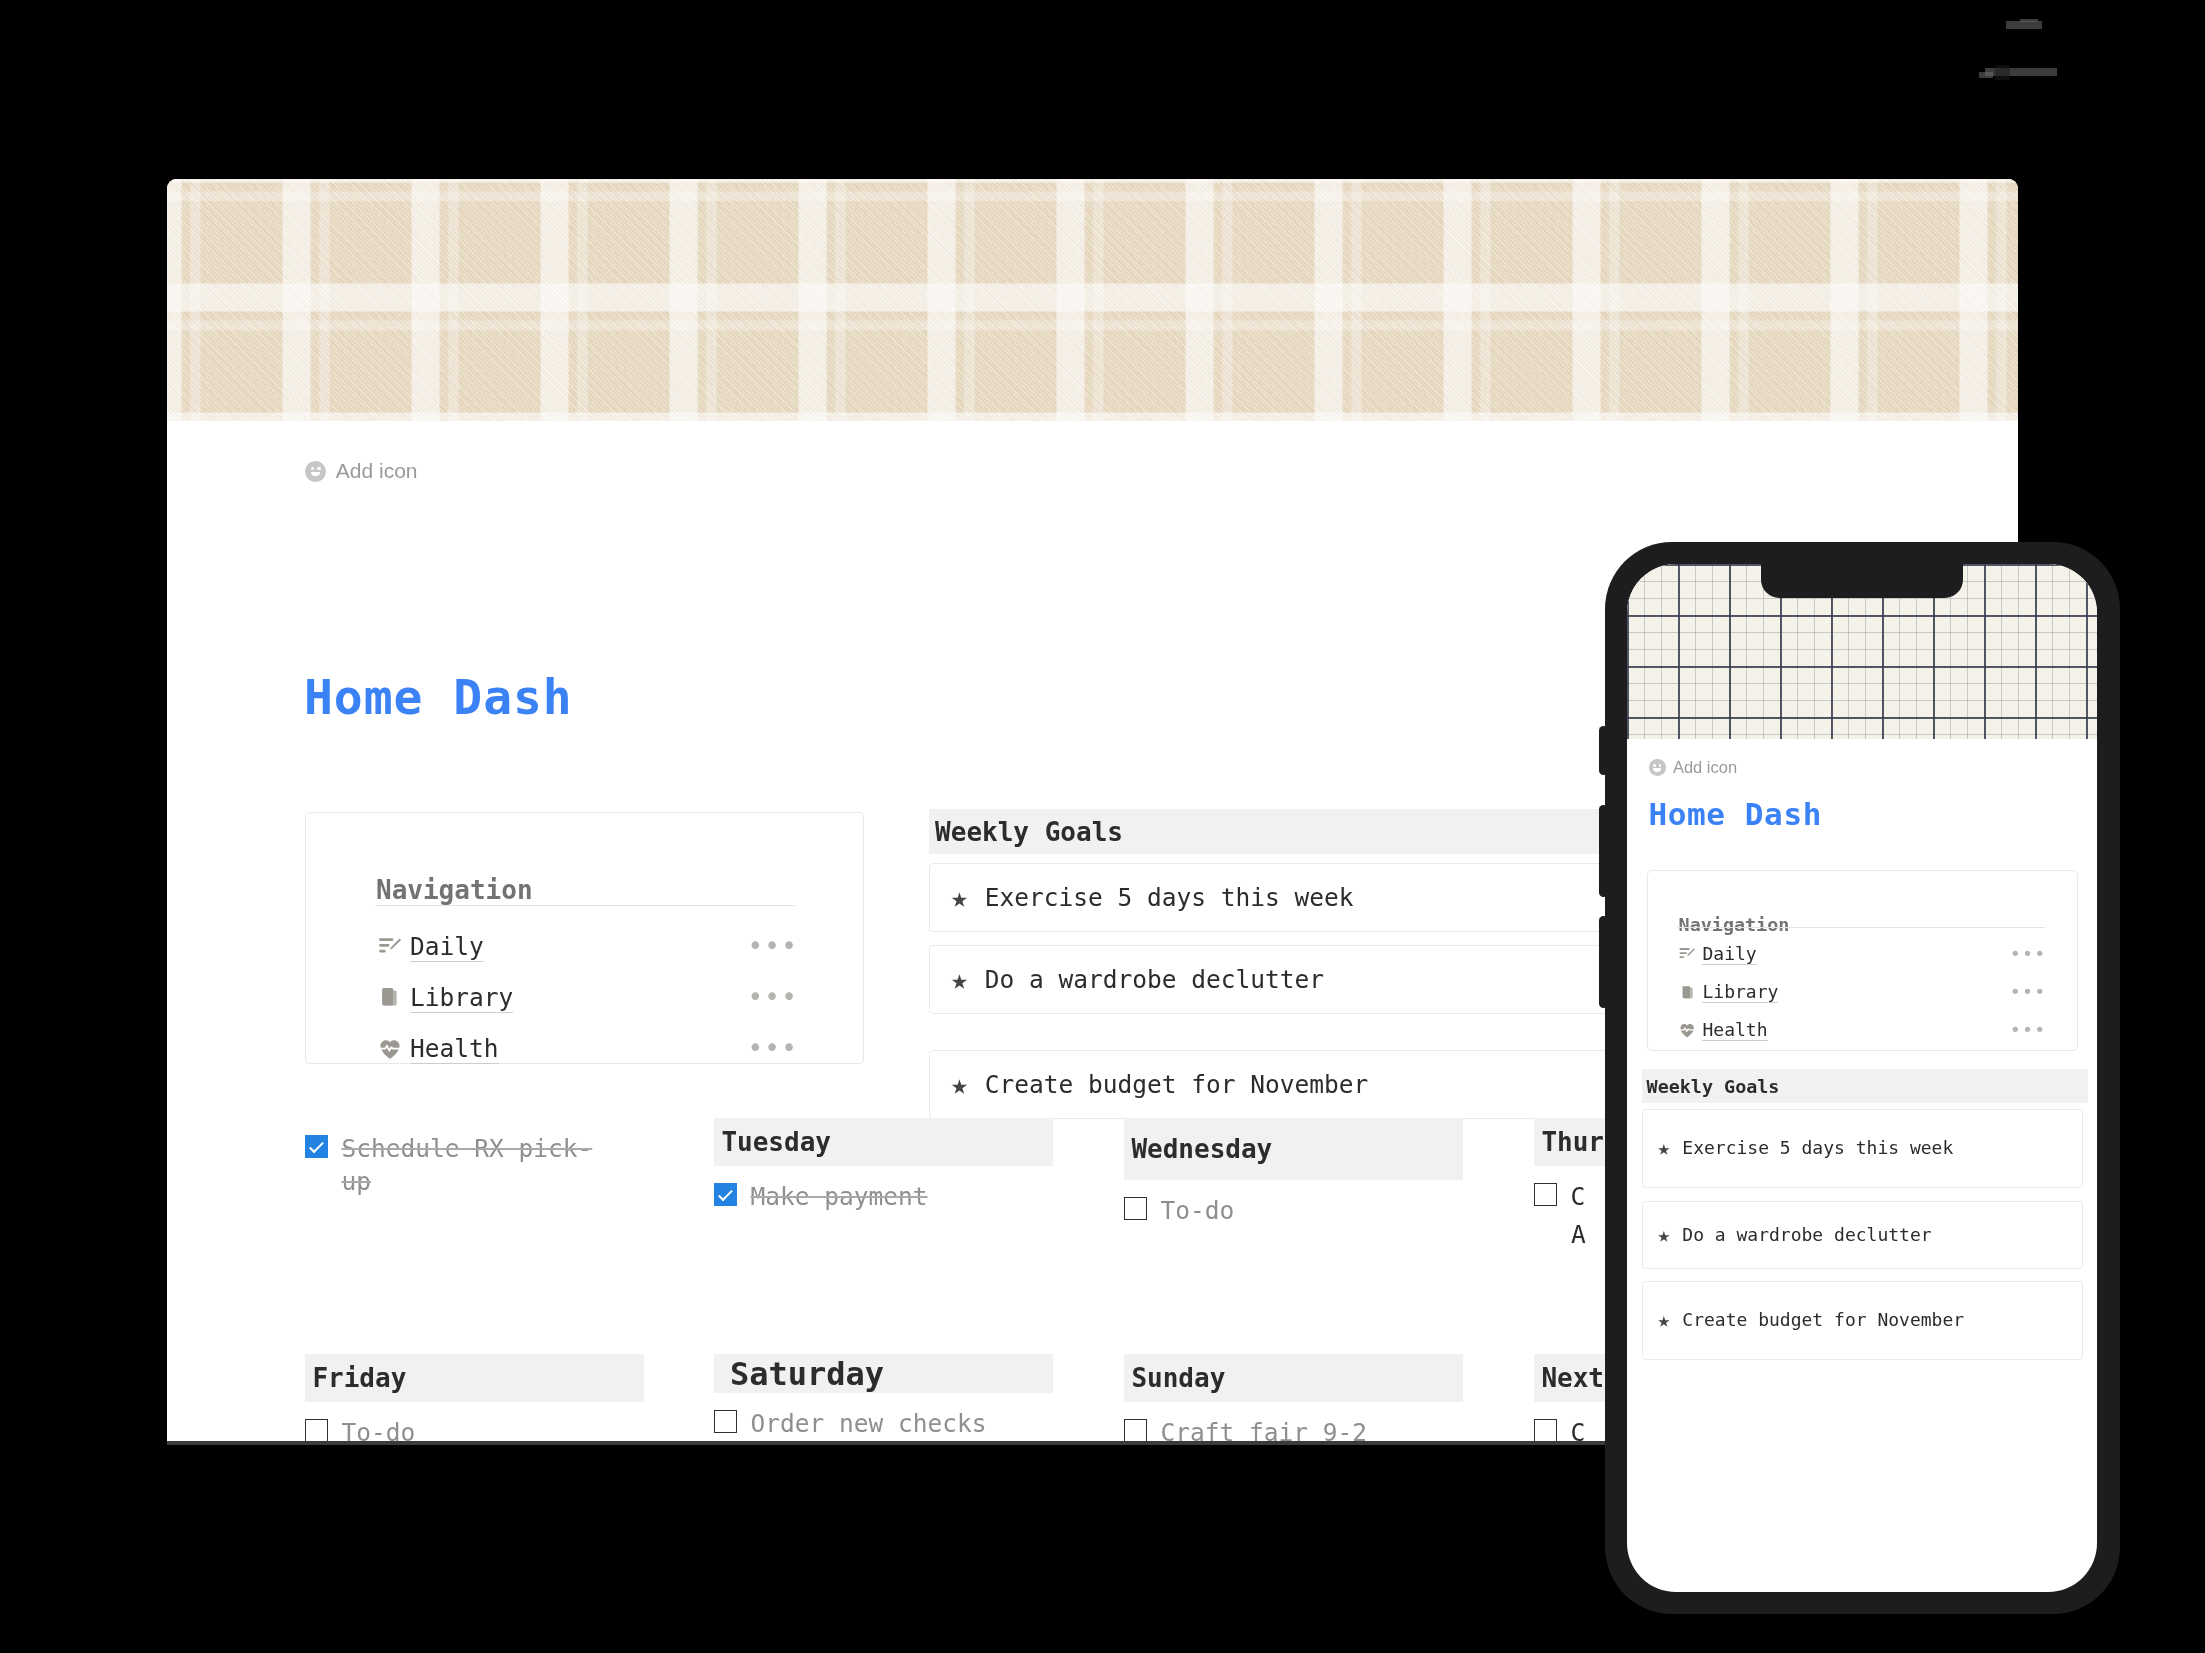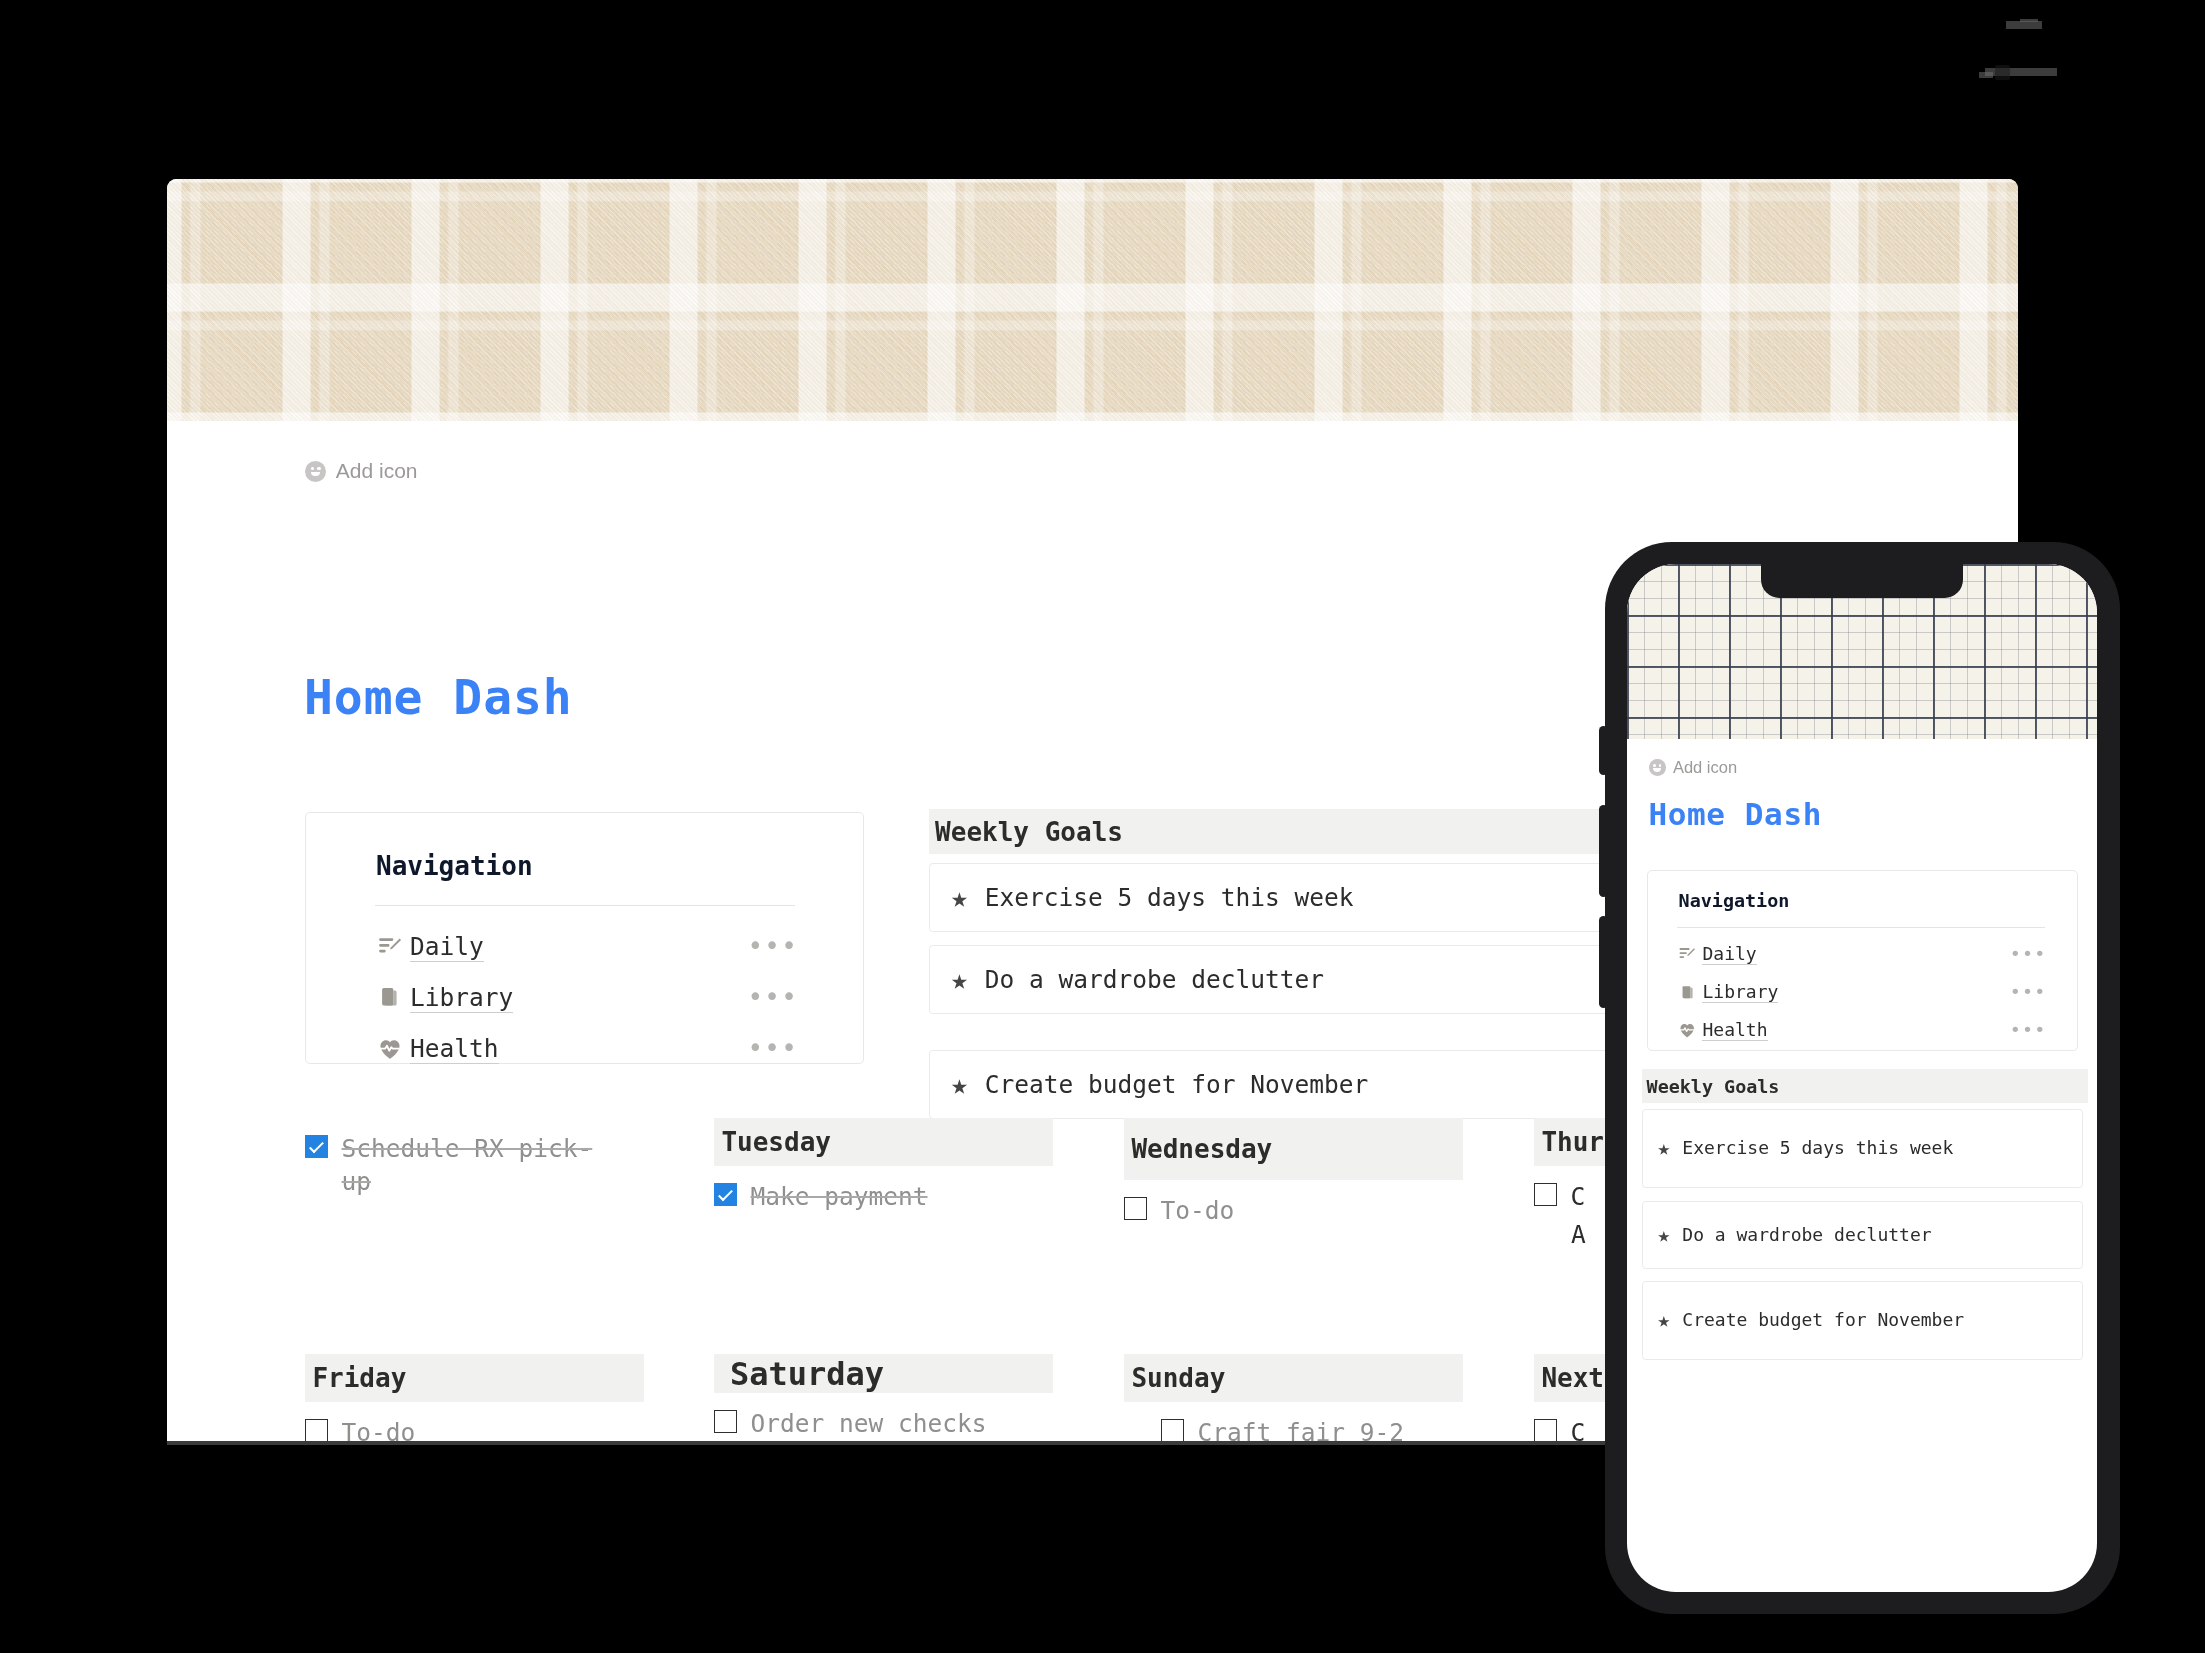--- a/index.html
+++ b/index.html
@@ -39,21 +39,21 @@
   .face{width:21px;height:21px;border-radius:50%;background:#c7c6c4;position:relative;flex:none;}
   .face i{position:absolute;background:#fff;border-radius:50%;}
   .face i.e1{width:3.1px;height:3.7px;left:5.5px;top:6.1px;}
   .face i.e2{width:3.1px;height:3.7px;right:5.5px;top:6.1px;}
   .face i.m{width:9.8px;height:4.9px;left:5.5px;top:11px;border-radius:0 0 5.5px 5.5px;}
 
   .pagetitle{font-family:"DejaVu Sans Mono",monospace;font-weight:700;color:#3b82f6;letter-spacing:.02em;}
 
   
   .card{background:#fff;border:1.2px solid #e8e8e6;border-radius:4.9px;}
-  .card-h{font-family:"DejaVu Sans Mono",monospace;font-weight:700;color:#0f172a;}
+  .card-h{font-family:"DejaVu Sans Mono",monospace;font-weight:700;color:#737373;margin-top:24px;}
   .card-rule{height:1.2px;background:#e4e4e2;}
 
   .navrow{display:flex;align-items:center;}
   .navrow .ico{flex:none;display:flex;align-items:center;justify-content:center;}
   .navlabel{font-family:"DejaVu Sans Mono",monospace;color:#2c2c2b;border-bottom:1.2px solid #cfcecb;}
   .dots{margin-left:auto;color:#b5b4b1;letter-spacing:1.2px;line-height:.4;}
 
   .sec-h{background:#f1f1ef;font-family:"DejaVu Sans Mono",monospace;font-weight:700;color:#2c2c2b;display:flex;align-items:center;}
   .goal{background:#fff;border:1.2px solid #eaeae8;border-radius:3.7px;display:flex;align-items:center;}
   .goal .star{flex:none;color:#454543;}
@@ -209,21 +209,21 @@
   <div class="daycol" style="left:547px;top:1175px;width:339px;">
     <div class="day-h" style="height:39px;padding-left:16px;font-size:32px;">Saturday</div>
     <div class="todo" style="margin-top:13.5px;">
       <span class="cb" style="width:23px;height:23px;margin-top:3.7px;"></span>
       <span class="tt" style="font-size:24.5px;margin-left:13.5px;line-height:1.38;width:288px;">Order new checks</span>
     </div>
   </div>
 
   <div class="daycol" style="left:957px;top:1175px;width:339px;">
     <div class="day-h" style="height:48px;padding-left:7.4px;font-size:26px;">Sunday</div>
-    <div class="todo" style="margin-top:13.5px;margin-left:37px;">
+    <div class="todo" style="margin-top:13.5px;">
       <span class="cb" style="width:23px;height:23px;margin-top:3.7px;"></span>
       <span class="tt" style="font-size:24.5px;margin-left:13.5px;line-height:1.38;width:288px;">Craft fair 9-2</span>
     </div>
   </div>
 
   <div class="daycol" style="left:1367px;top:1175px;width:339px;">
     <div class="day-h" style="height:48px;padding-left:7.4px;font-size:26px;">Next</div>
     <div class="todo" style="margin-top:13.5px;">
       <span class="cb" style="width:23px;height:23px;margin-top:3.7px;"></span>
       <span class="tt" style="font-size:24.5px;margin-left:13.5px;line-height:1.38;width:270px;color:#2c2c2b;">C</span>

